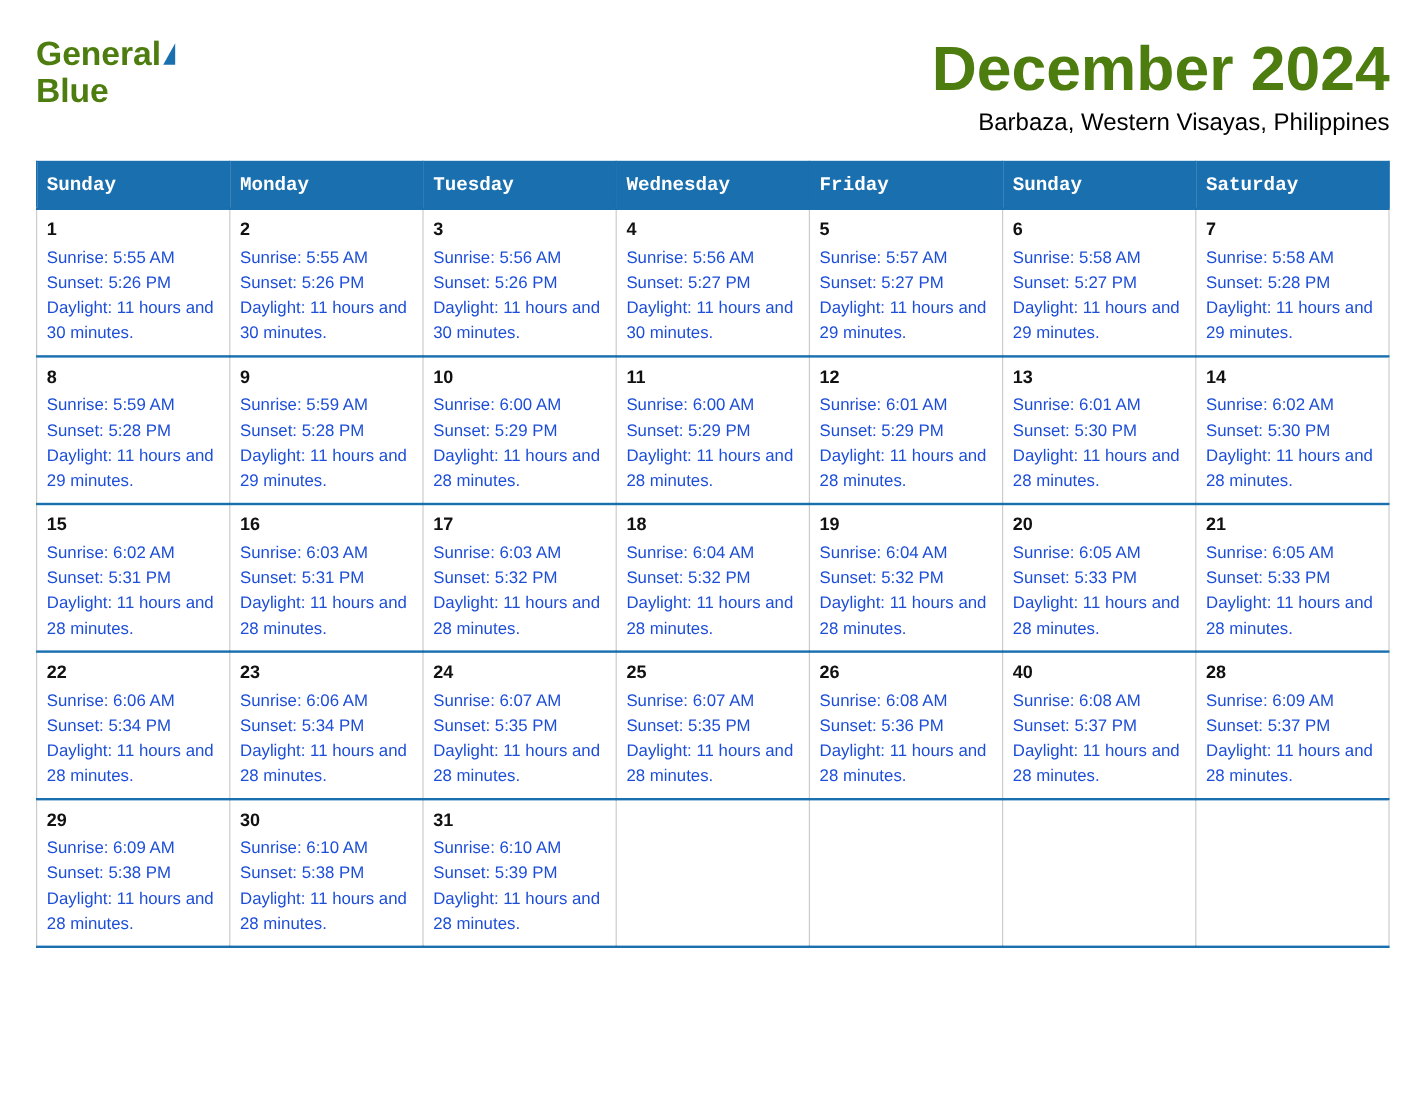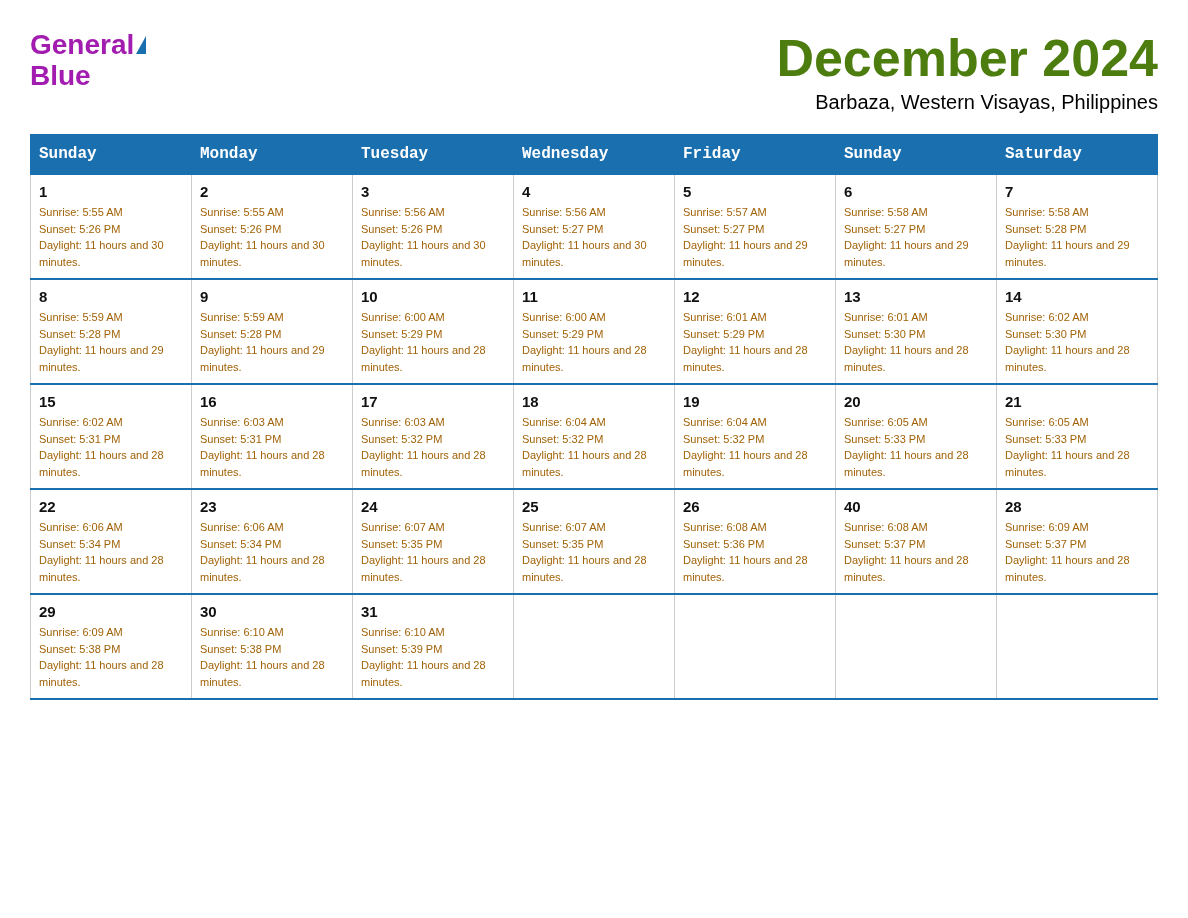--- a/index.html
+++ b/index.html
@@ -17,21 +17,21 @@
       margin-bottom: 20px;
     }
     .logo {
       display: flex;
       flex-direction: column;
       align-items: flex-start;
     }
     .logo-text {
       font-size: 28px;
       font-weight: bold;
-      color: #a21caf;
+      color: #4d7c0f;
       line-height: 1.1;
     }
     .logo-triangle {
       display: inline-block;
       width: 0;
       height: 0;
       border-left: 10px solid transparent;
       border-bottom: 18px solid #1a6faf;
       margin-left: 2px;
       vertical-align: middle;
@@ -79,23 +79,23 @@
       border-bottom: 2px solid #1a6faf;
     }
     .day-number {
       font-size: 15px;
       font-weight: bold;
       display: block;
       margin-bottom: 4px;
       color: #111;
     }
     .day-info {
-      font-size: 11px;
+      font-size: 14px;
       line-height: 1.5;
-      color: #a16207;
+      color: #1d4ed8;
       text-align: right;
     }
     .empty-cell {
       background: #fff;
     }
   </style>
 </head>
 <body>
 
 <div class="header">

